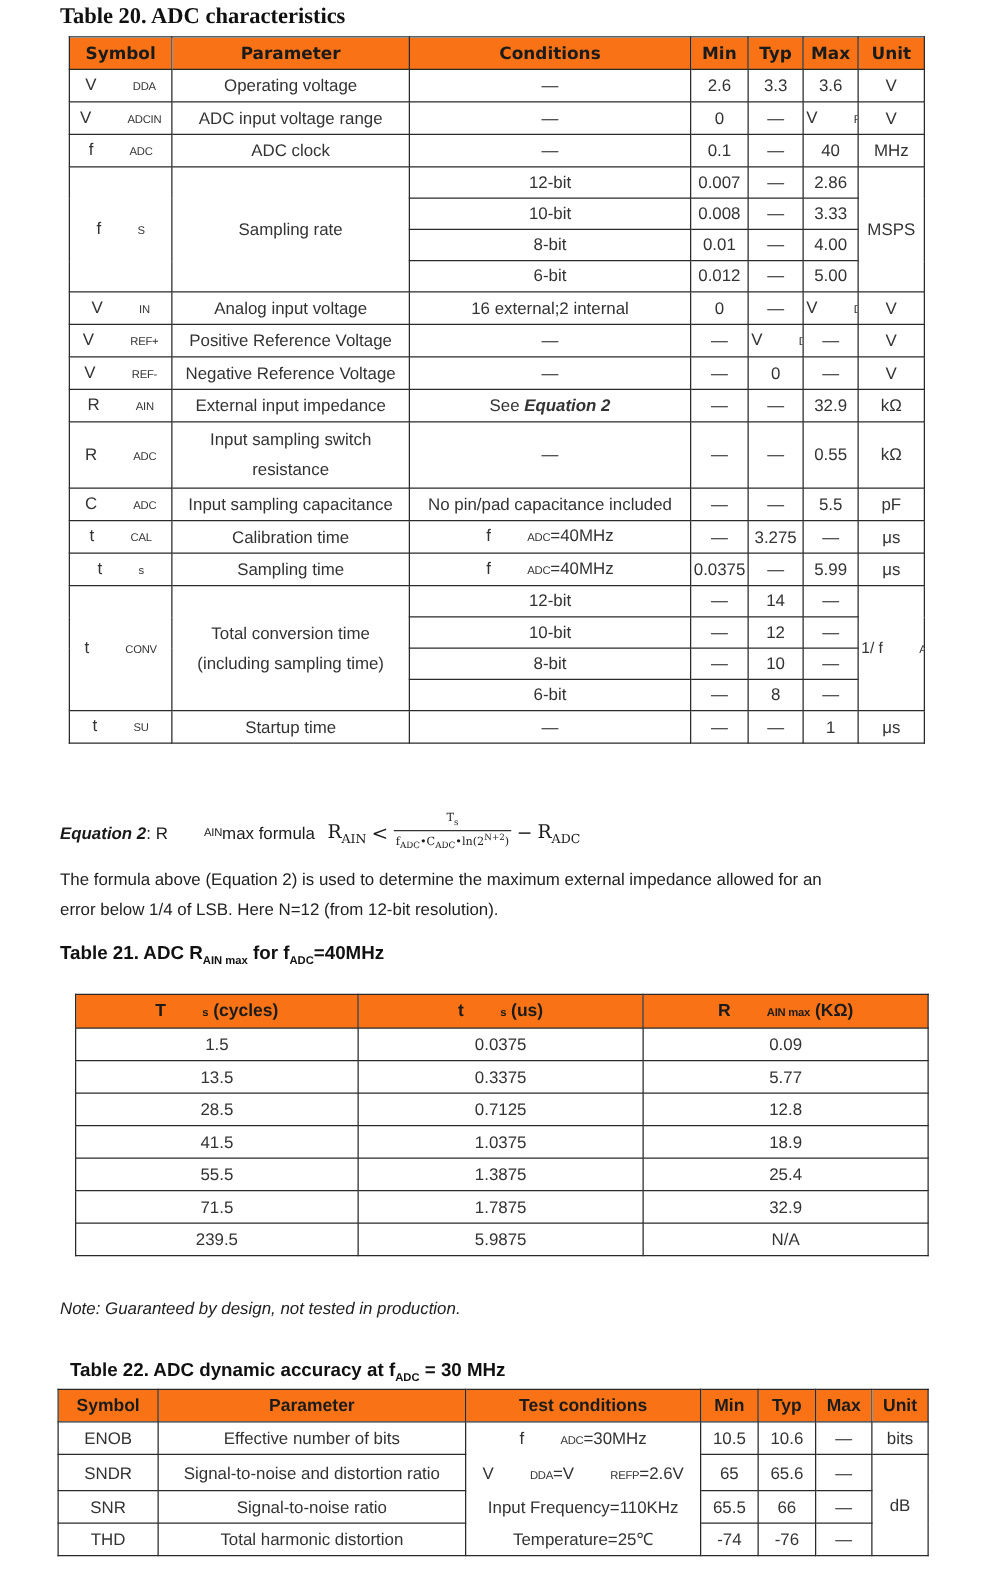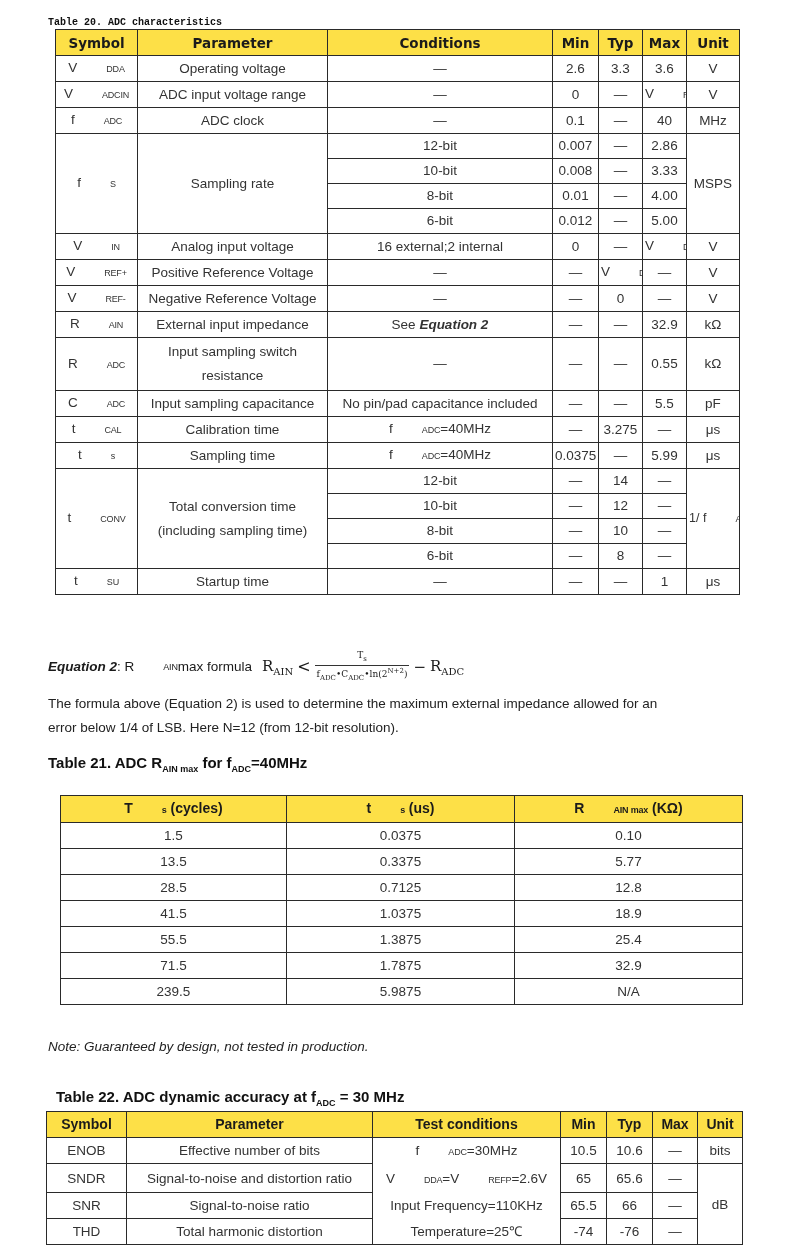--- a/index.html
+++ b/index.html
@@ -1,36 +1,36 @@
 <!DOCTYPE html>
 <html><head>
 <meta charset="utf-8">
 <style>
   html, body { margin:0; padding:0; background:#ffffff; }
   body { width:790px; height:1260px; position:relative; overflow:hidden; font-family:"Liberation Sans", sans-serif; color:#1a1a1a; }
   .abs { position:absolute; }
   .caption { font-weight:bold; font-size:15px; color:#111; white-space:nowrap; }
   table { border-collapse:collapse; table-layout:fixed; }
   td, th { border:1.5px solid #2a2a2a; padding:0 2px; font-size:13.5px; height:24px; line-height:24px; overflow:hidden; white-space:nowrap; color:#333; }
-  th { background:#fde047; font-weight:bold; color:#1b1b1b; font-size:14px; text-align:center; }
+  th { background:#f97316; font-weight:bold; color:#1b1b1b; font-size:14px; text-align:center; }
   .c { text-align:center; }
   .l { text-align:center; }
   sub.s { font-size:9px; vertical-align:baseline; letter-spacing:-0.2px;padding-left:29px; }
   .sym { font-size:13.5px; }
   .wrap { white-space:normal; line-height:24px; }
   .eq { font-family:"DejaVu Serif", serif; }
   .note { font-style:italic; font-size:13.5px; color:#222; }
   .para { font-size:13.5px; color:#222; line-height:24px; }
   .t21 td { height:25px; line-height:25px; }
   .t22 td, .t22 th { height:25px; line-height:25px; }
 </style>
 </head>
 <body>
 
-<div class="abs caption" style="left:48px; top:17px; font-family:Liberation Mono, monospace; font-size:10px;">Table 20. ADC characteristics</div>
+<div class="abs caption" style="left:48px; top:2px; font-family:Liberation Serif, serif; font-size:18px;">Table 20. ADC characteristics</div>
 
 <table class="abs" style="left:55px; top:29px; width:684px;">
   <colgroup>
     <col style="width:82px">
       <col style="width:190px">
       <col style="width:225px">
       <col style="width:46px">
       <col style="width:44px">
       <col style="width:44px">
       <col style="width:53px">
@@ -262,21 +262,21 @@
     </colgroup>
   <tbody>
       <tr>
     <th><span>T</span><sub class="s">s</sub><span> (cycles)</span></th>
     <th><span>t</span><sub class="s">s</sub><span> (us)</span></th>
     <th><span>R</span><sub class="s">AIN max</sub><span> (KΩ)</span></th>
   </tr>
   <tr>
         <td class="c">1.5</td>
         <td class="c">0.0375</td>
-        <td class="c">0.10</td>
+        <td class="c">0.09</td>
       </tr>
   <tr>
         <td class="c">13.5</td>
         <td class="c">0.3375</td>
         <td class="c">5.77</td>
       </tr>
   <tr>
         <td class="c">28.5</td>
         <td class="c">0.7125</td>
         <td class="c">12.8</td>

